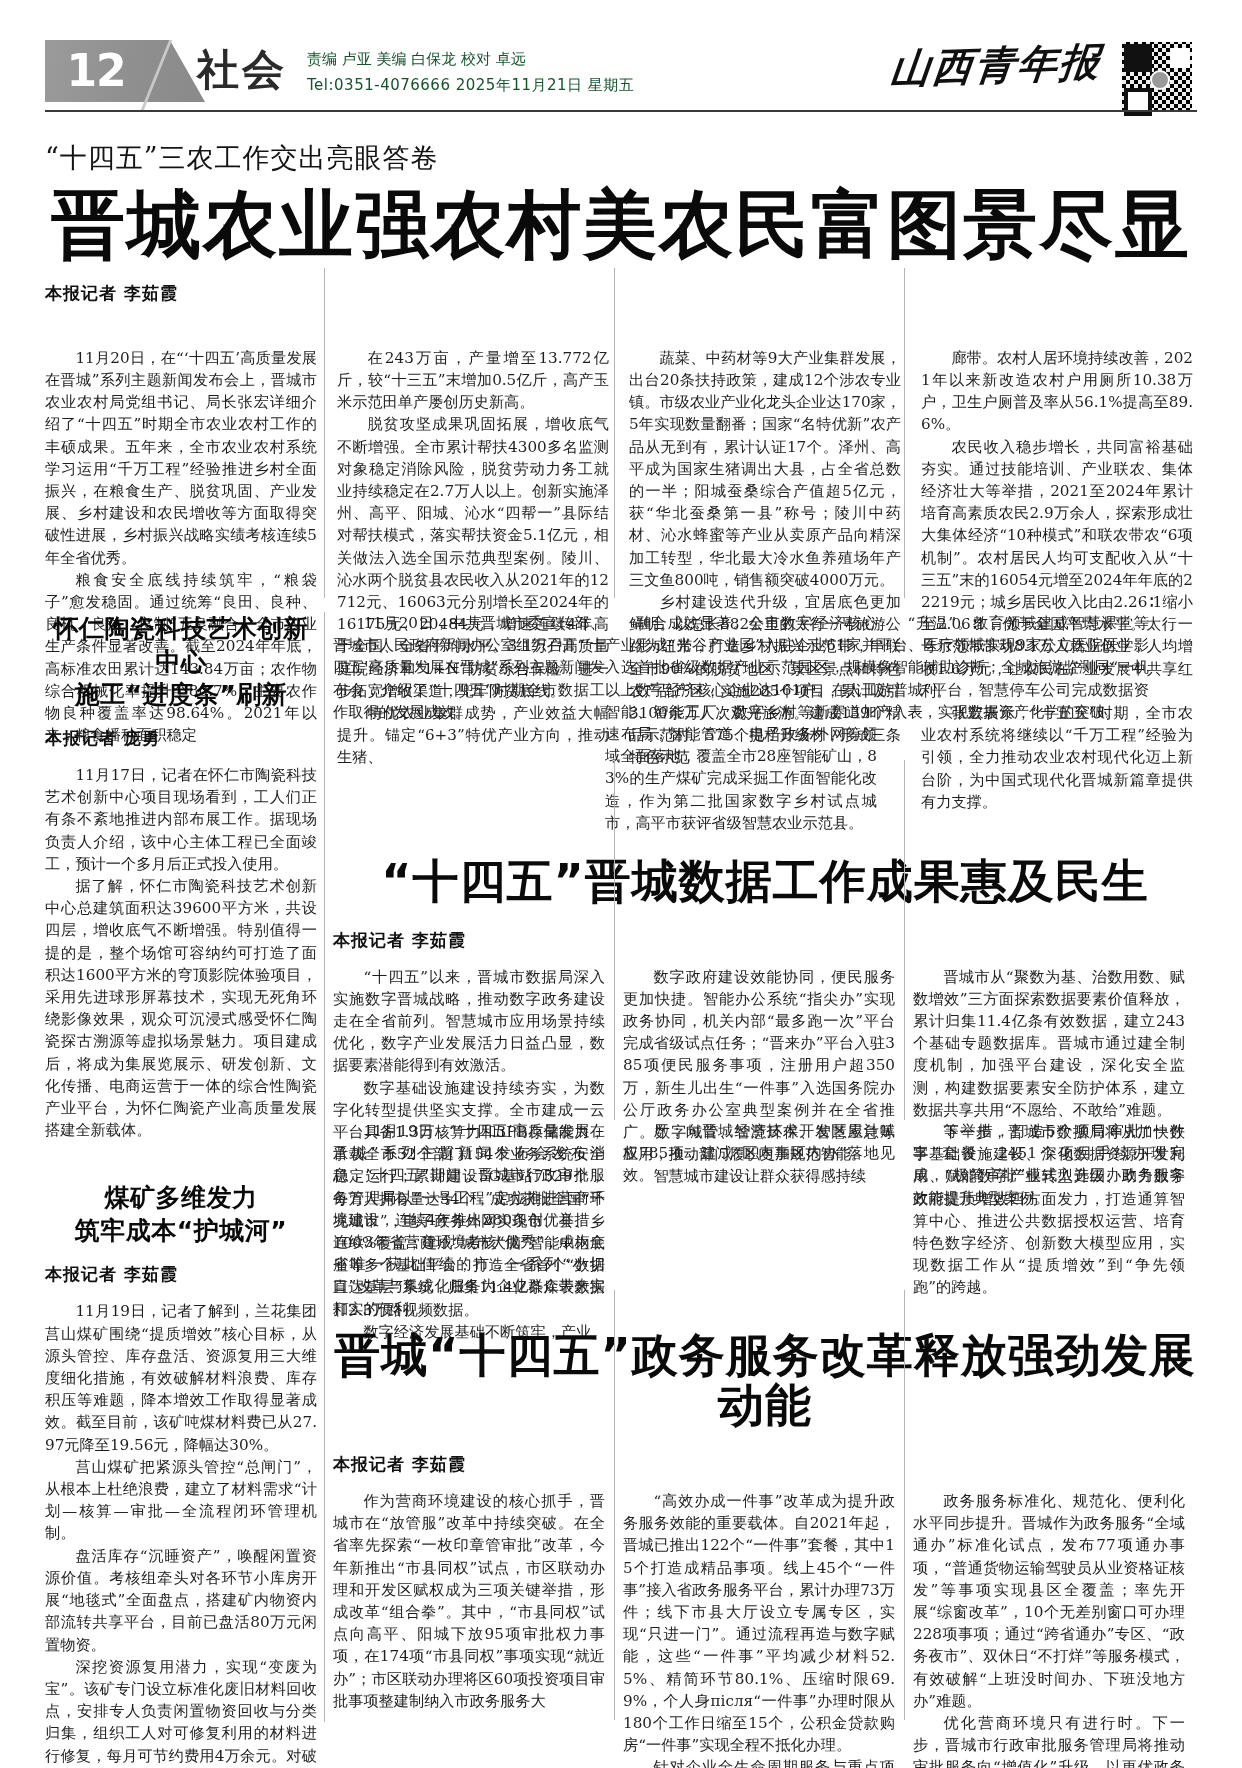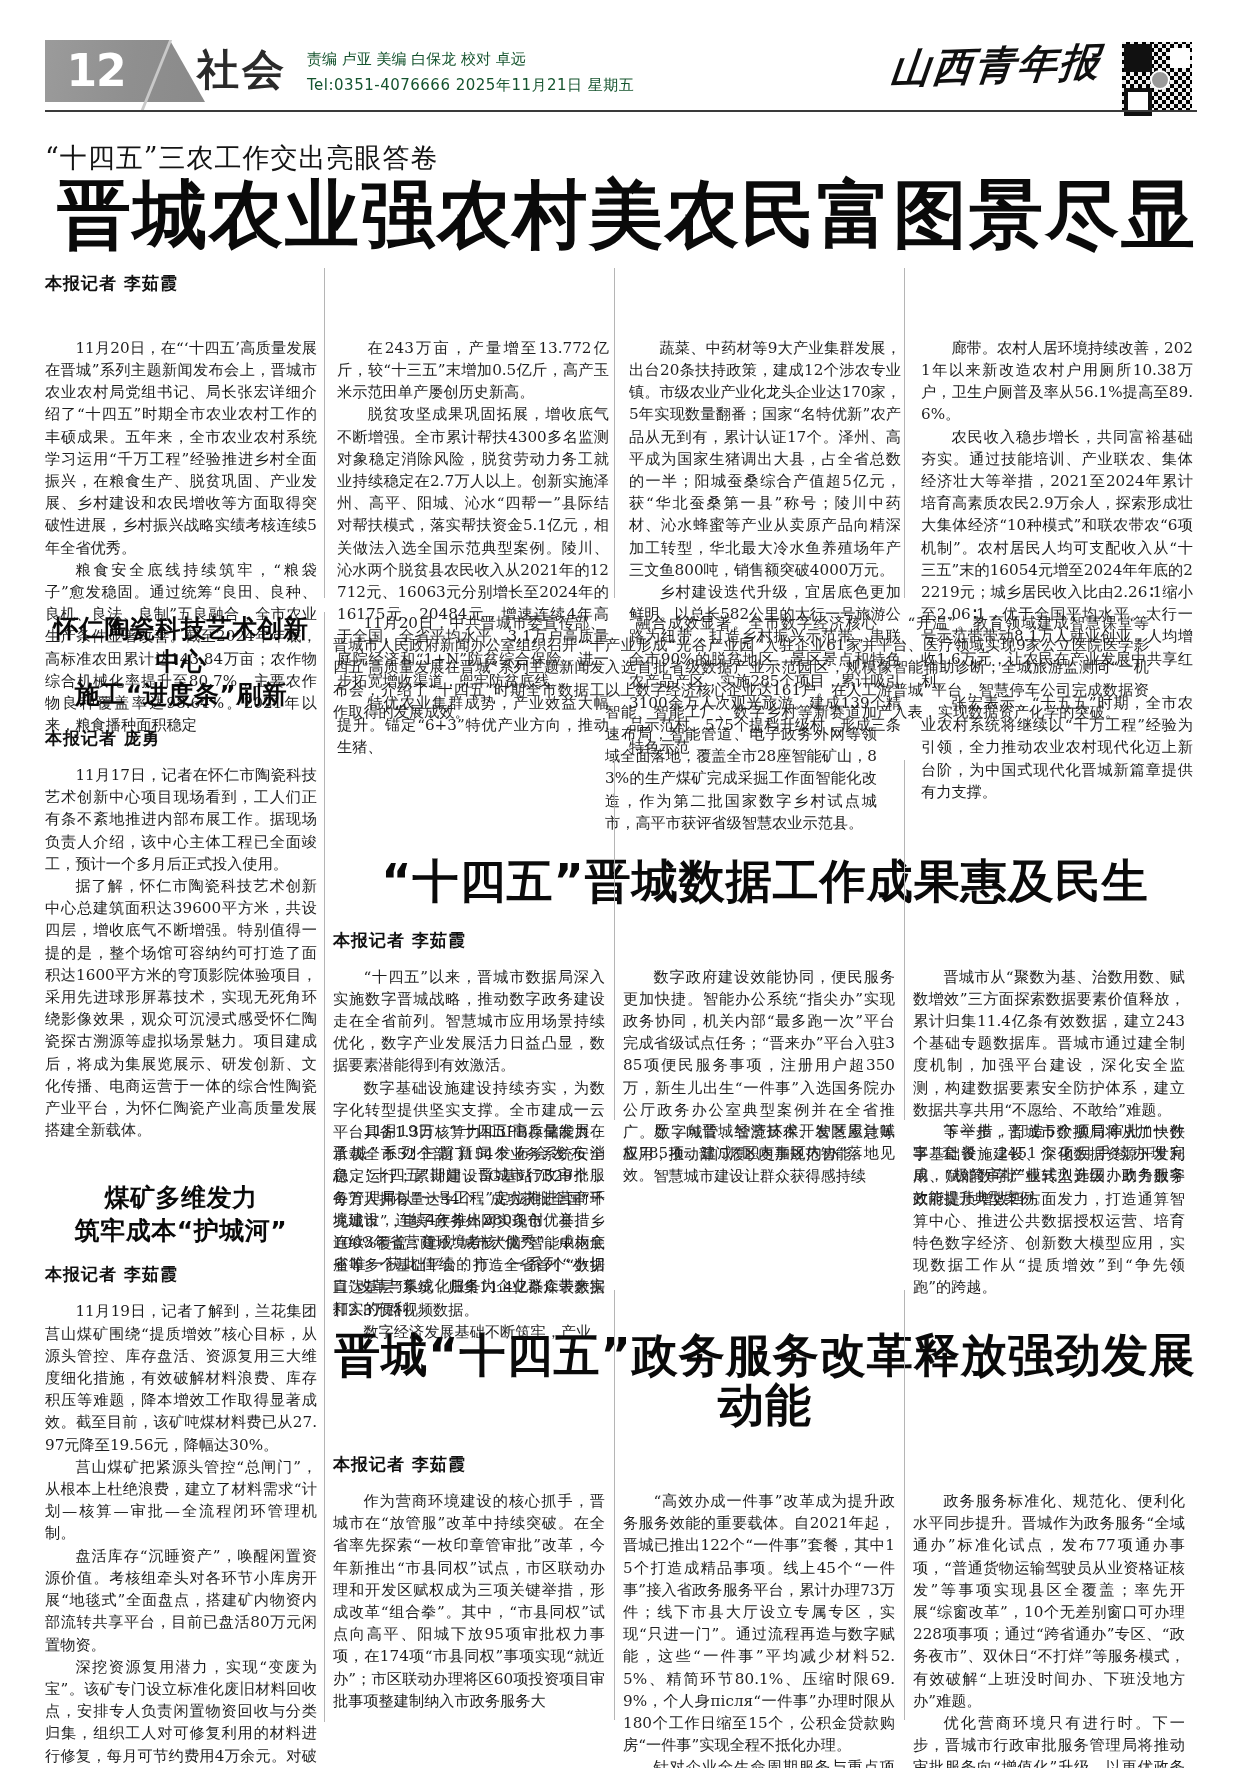--- a/index.html
+++ b/index.html
@@ -254,21 +254,21 @@
     <div class="brand">山西青年报</div>
 
     <div class="qr">
       <div class="qr-dot"></div>
     </div>
   </div>
   <div class="masthead-rule"></div>
 
   <div class="art1">
     <div class="kicker">“十四五”三农工作交出亮眼答卷</div>
-    <div class="headline-xl" style="text-align:right;">晋城农业强农村美农民富图景尽显</div>
+    <div class="headline-xl" style="margin-top:10px;">晋城农业强农村美农民富图景尽显</div>
     <div class="byline a1-byline">本报记者 李茹霞</div>
     <div class="cols">
       <div class="body-col">
           <p>11月20日，在“‘十四五’高质量发展在晋城”系列主题新闻发布会上，晋城市农业农村局党组书记、局长张宏详细介绍了“十四五”时期全市农业农村工作的丰硕成果。五年来，全市农业农村系统学习运用“千万工程”经验推进乡村全面振兴，在粮食生产、脱贫巩固、产业发展、乡村建设和农民增收等方面取得突破性进展，乡村振兴战略实绩考核连续5年全省优秀。</p>
           <p>粮食安全底线持续筑牢，“粮袋子”愈发稳固。通过统筹“良田、良种、良机、良法、良制”五良融合，全市农业生产条件显著改善。截至2024年年底，高标准农田累计达143.84万亩；农作物综合机械化率提升至80.7%，主要农作物良种覆盖率达98.64%。2021年以来，粮食播种面积稳定</p>
         </div>
       <div class="body-col">
           <p>在243万亩，产量增至13.772亿斤，较“十三五”末增加0.5亿斤，高产玉米示范田单产屡创历史新高。</p>
           <p>脱贫攻坚成果巩固拓展，增收底气不断增强。全市累计帮扶4300多名监测对象稳定消除风险，脱贫劳动力务工就业持续稳定在2.7万人以上。创新实施泽州、高平、阳城、沁水“四帮一”县际结对帮扶模式，落实帮扶资金5.1亿元，相关做法入选全国示范典型案例。陵川、沁水两个脱贫县农民收入从2021年的12712元、16063元分别增长至2024年的16175元、20484元，增速连续4年高于全国、全省平均水平。3.1万户高质量庭院经济和“1+N”防贫综合保险，进一步拓宽增收渠道，兜牢防贫底线。</p>
           <p>特优农业集群成势，产业效益大幅提升。锚定“6+3”特优产业方向，推动生猪、</p>

